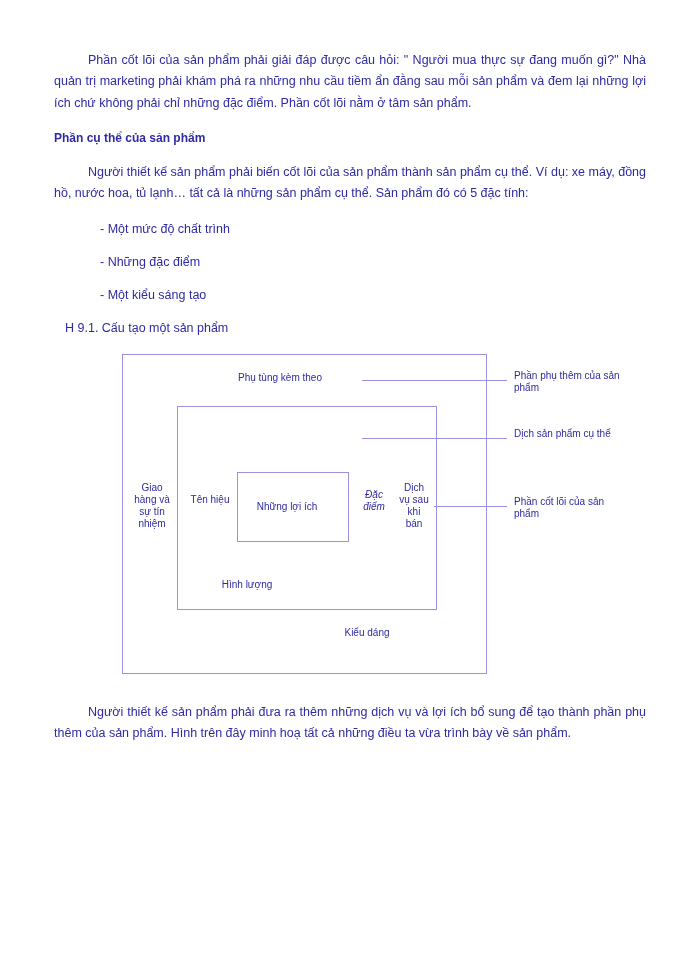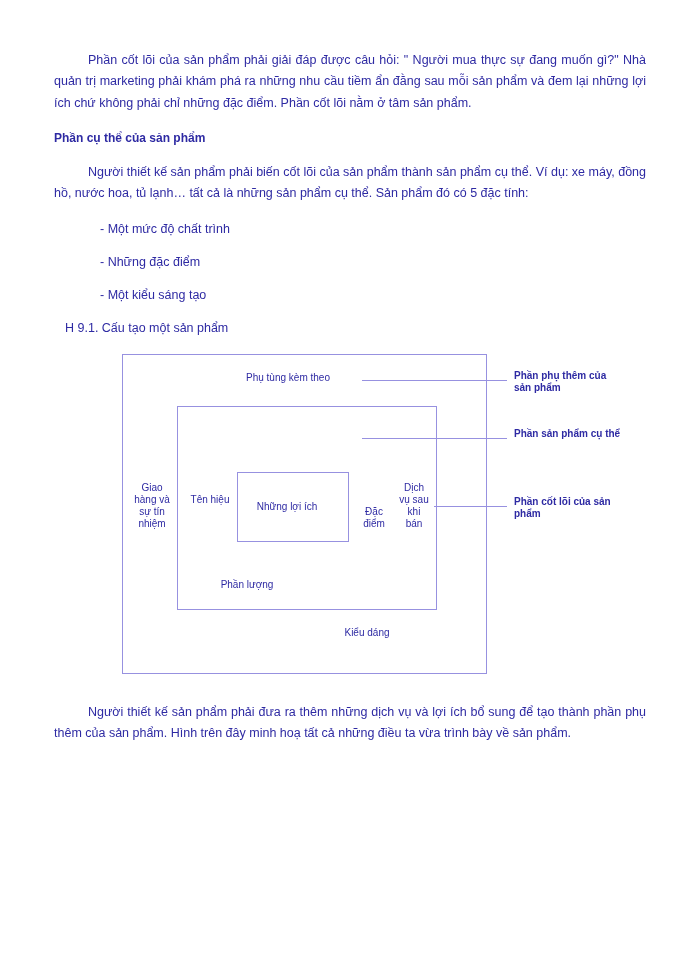--- a/index.html
+++ b/index.html
@@ -50,21 +50,20 @@
   .dlabel {
     position: absolute;
     text-align: center;
     color: #2e2aa3;
   }
   .rlabel {
     position: absolute;
     text-align: left;
     color: #2e2aa3;
     width: 110px;
-    font-weight: bold;
   }
   .conn {
     position: absolute;
     height: 0;
     border-top: 1px solid #9791e0;
   }
 </style>
 </head>
 <body>
 
@@ -79,33 +78,33 @@
 <div class="bullet">- Một kiểu sáng tạo</div>
 
 <div class="fig-caption">H 9.1. Cấu tạo một sản phẩm</div>
 
 <div class="diagram-wrap">
 
   <div class="box outer"></div>
   <div class="box middle"></div>
   <div class="box inner"></div>
 
-  <div class="dlabel" style="left:76px; top:18px; width:300px;">Phụ tùng kèm theo</div>
+  <div class="dlabel" style="left:68px; top:18px; width:300px;">Phụ tùng kèm theo</div>
   <div class="dlabel" style="left:68px; top:128px; width:44px;">Giao hàng và sự tín nhiệm</div>
 
   <div class="dlabel" style="left:128px; top:140px; width:40px;">Tên hiệu</div>
-  <div class="dlabel" style="left:294px; top:152px; width:36px;">Đặc điểm</div>
+  <div class="dlabel" style="left:294px; top:135px; width:36px;font-style:italic;">Đặc điểm</div>
   <div class="dlabel" style="left:336px; top:128px; width:32px;">Dịch vụ sau khi bán</div>
-  <div class="dlabel" style="left:140px; top:225px; width:90px;">Phần lượng</div>
+  <div class="dlabel" style="left:140px; top:225px; width:90px;">Hình lượng</div>
   <div class="dlabel" style="left:260px; top:229px; width:90px;margin-top:44px;">Kiểu dáng</div>
 
   <div class="dlabel" style="left:175px; top:147px; width:100px;">Những lợi ích</div>
 
   <div class="conn" style="left:300px; top:26px;  width:145px;"></div>
   <div class="conn" style="left:300px; top:84px;  width:145px;"></div>
   <div class="conn" style="left:372px; top:152px; width:73px;"></div>
 
   <div class="rlabel" style="left:452px; top:16px;">Phần phụ thêm của sản phẩm</div>
-  <div class="rlabel" style="left:452px; top:74px;">Phần sản phẩm cụ thể</div>
+  <div class="rlabel" style="left:452px; top:74px;">Dịch sản phẩm cụ thể</div>
   <div class="rlabel" style="left:452px; top:142px;">Phần cốt lõi của sản phẩm</div>
 </div>
 
 <p class="para indent">Người thiết kế sản phẩm phải đưa ra thêm những dịch vụ và lợi ích bổ sung để tạo thành phần phụ thêm của sản phẩm. Hình trên đây minh hoạ tất cả những điều ta vừa trình bày về sản phẩm.</p>
 
 </body></html>

